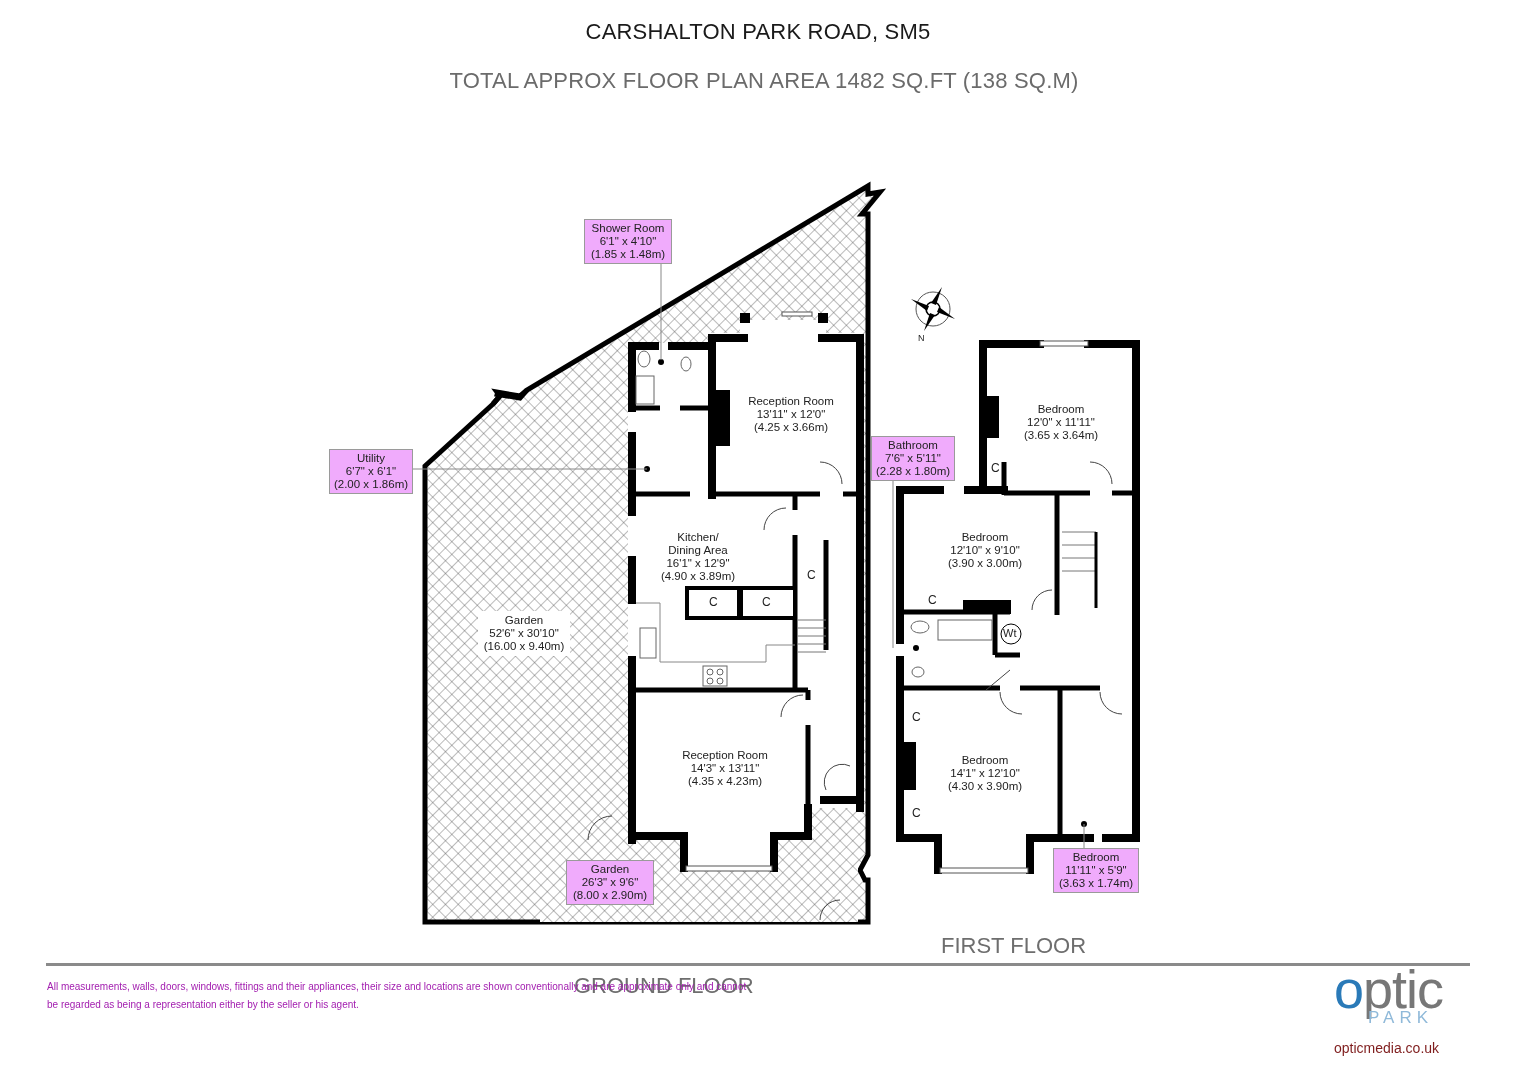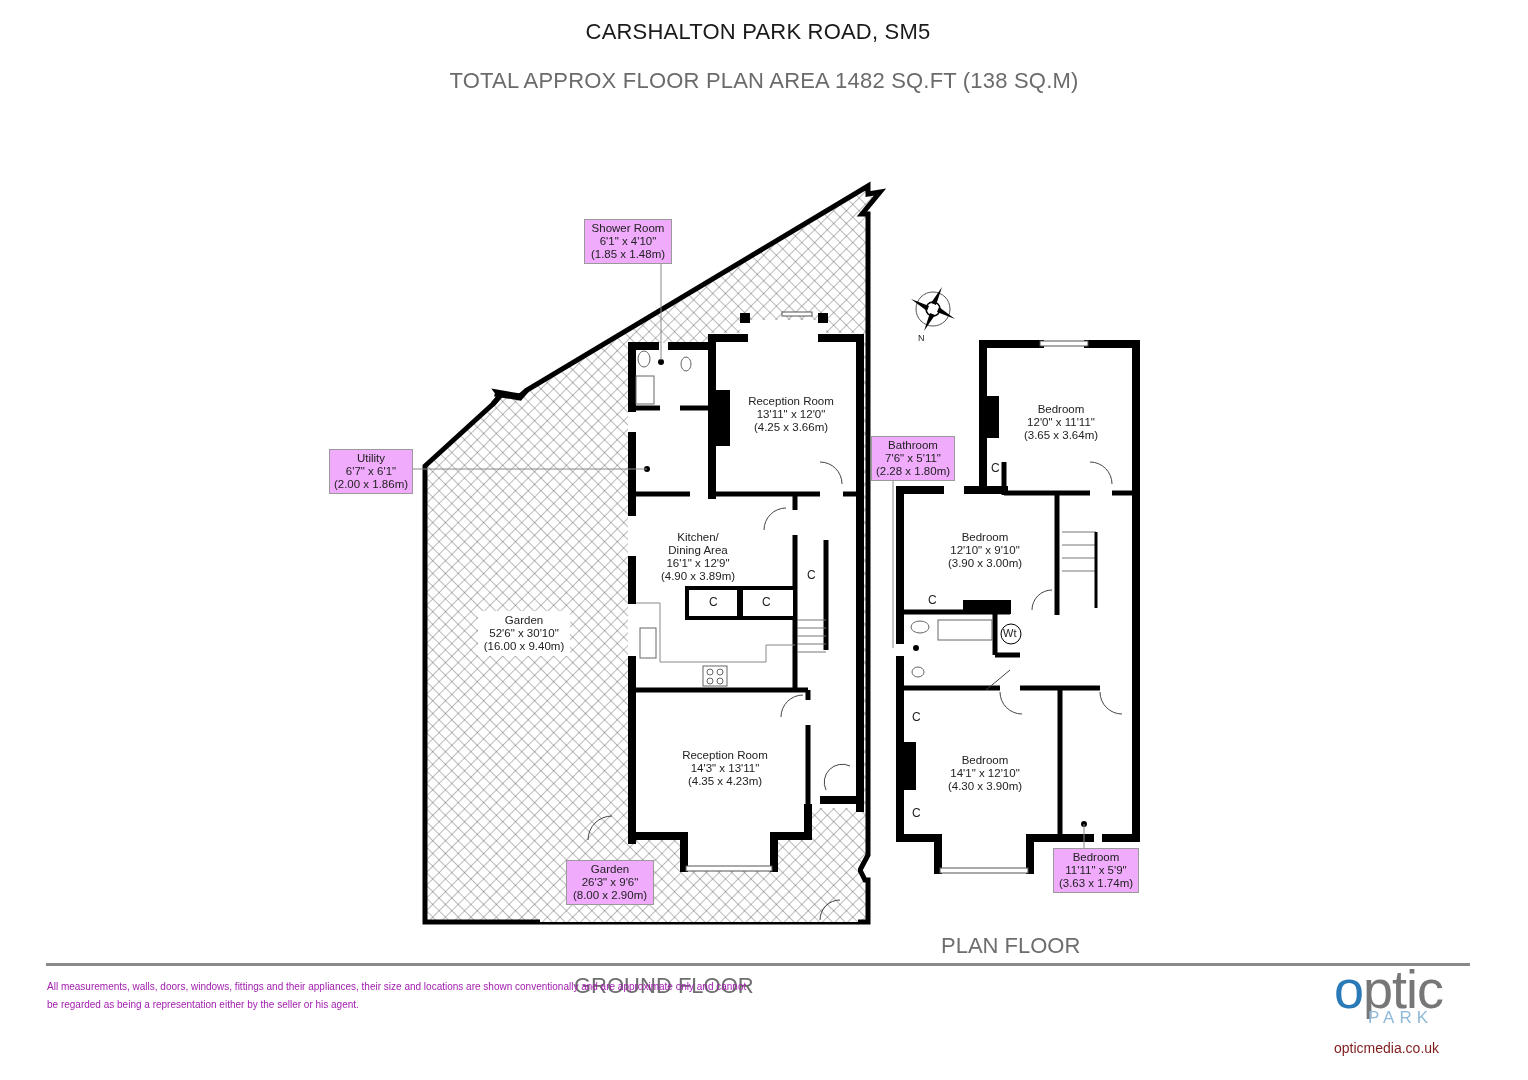--- a/index.html
+++ b/index.html
@@ -272,21 +272,21 @@
 
 <span class="cl" style="left:991px; top:461px;">C</span>
 <span class="cl" style="left:928px; top:593px;">C</span>
 <span class="cl" style="left:912px; top:710px;">C</span>
 <span class="cl" style="left:912px; top:806px;">C</span>
 <span class="cl" style="left:1003px; top:627px; font-size:11px;">Wt</span>
 
 <span class="cl" style="left:918px; top:333px; font-size:9px;">N</span>
 
 <div class="floor-label" style="left:574px;margin-top:40px;">GROUND FLOOR</div>
-<div class="floor-label" style="left:941px;">PLAN FLOOR</div>
+<div class="floor-label" style="left:941px;">FIRST FLOOR</div>
 
 <div class="rule"></div>
 
 <div class="disclaimer">All measurements, walls, doors, windows, fittings and their appliances, their size and locations are shown conventionally and are approximate only and cannot be regarded as being a representation either by the seller or his agent.</div>
 
 <div class="logo">
   <div class="optic"><span class="o">o</span><span>ptic</span></div>
   <div class="media">PARK</div>
   <div class="url">opticmedia.co.uk</div>
 </div>

